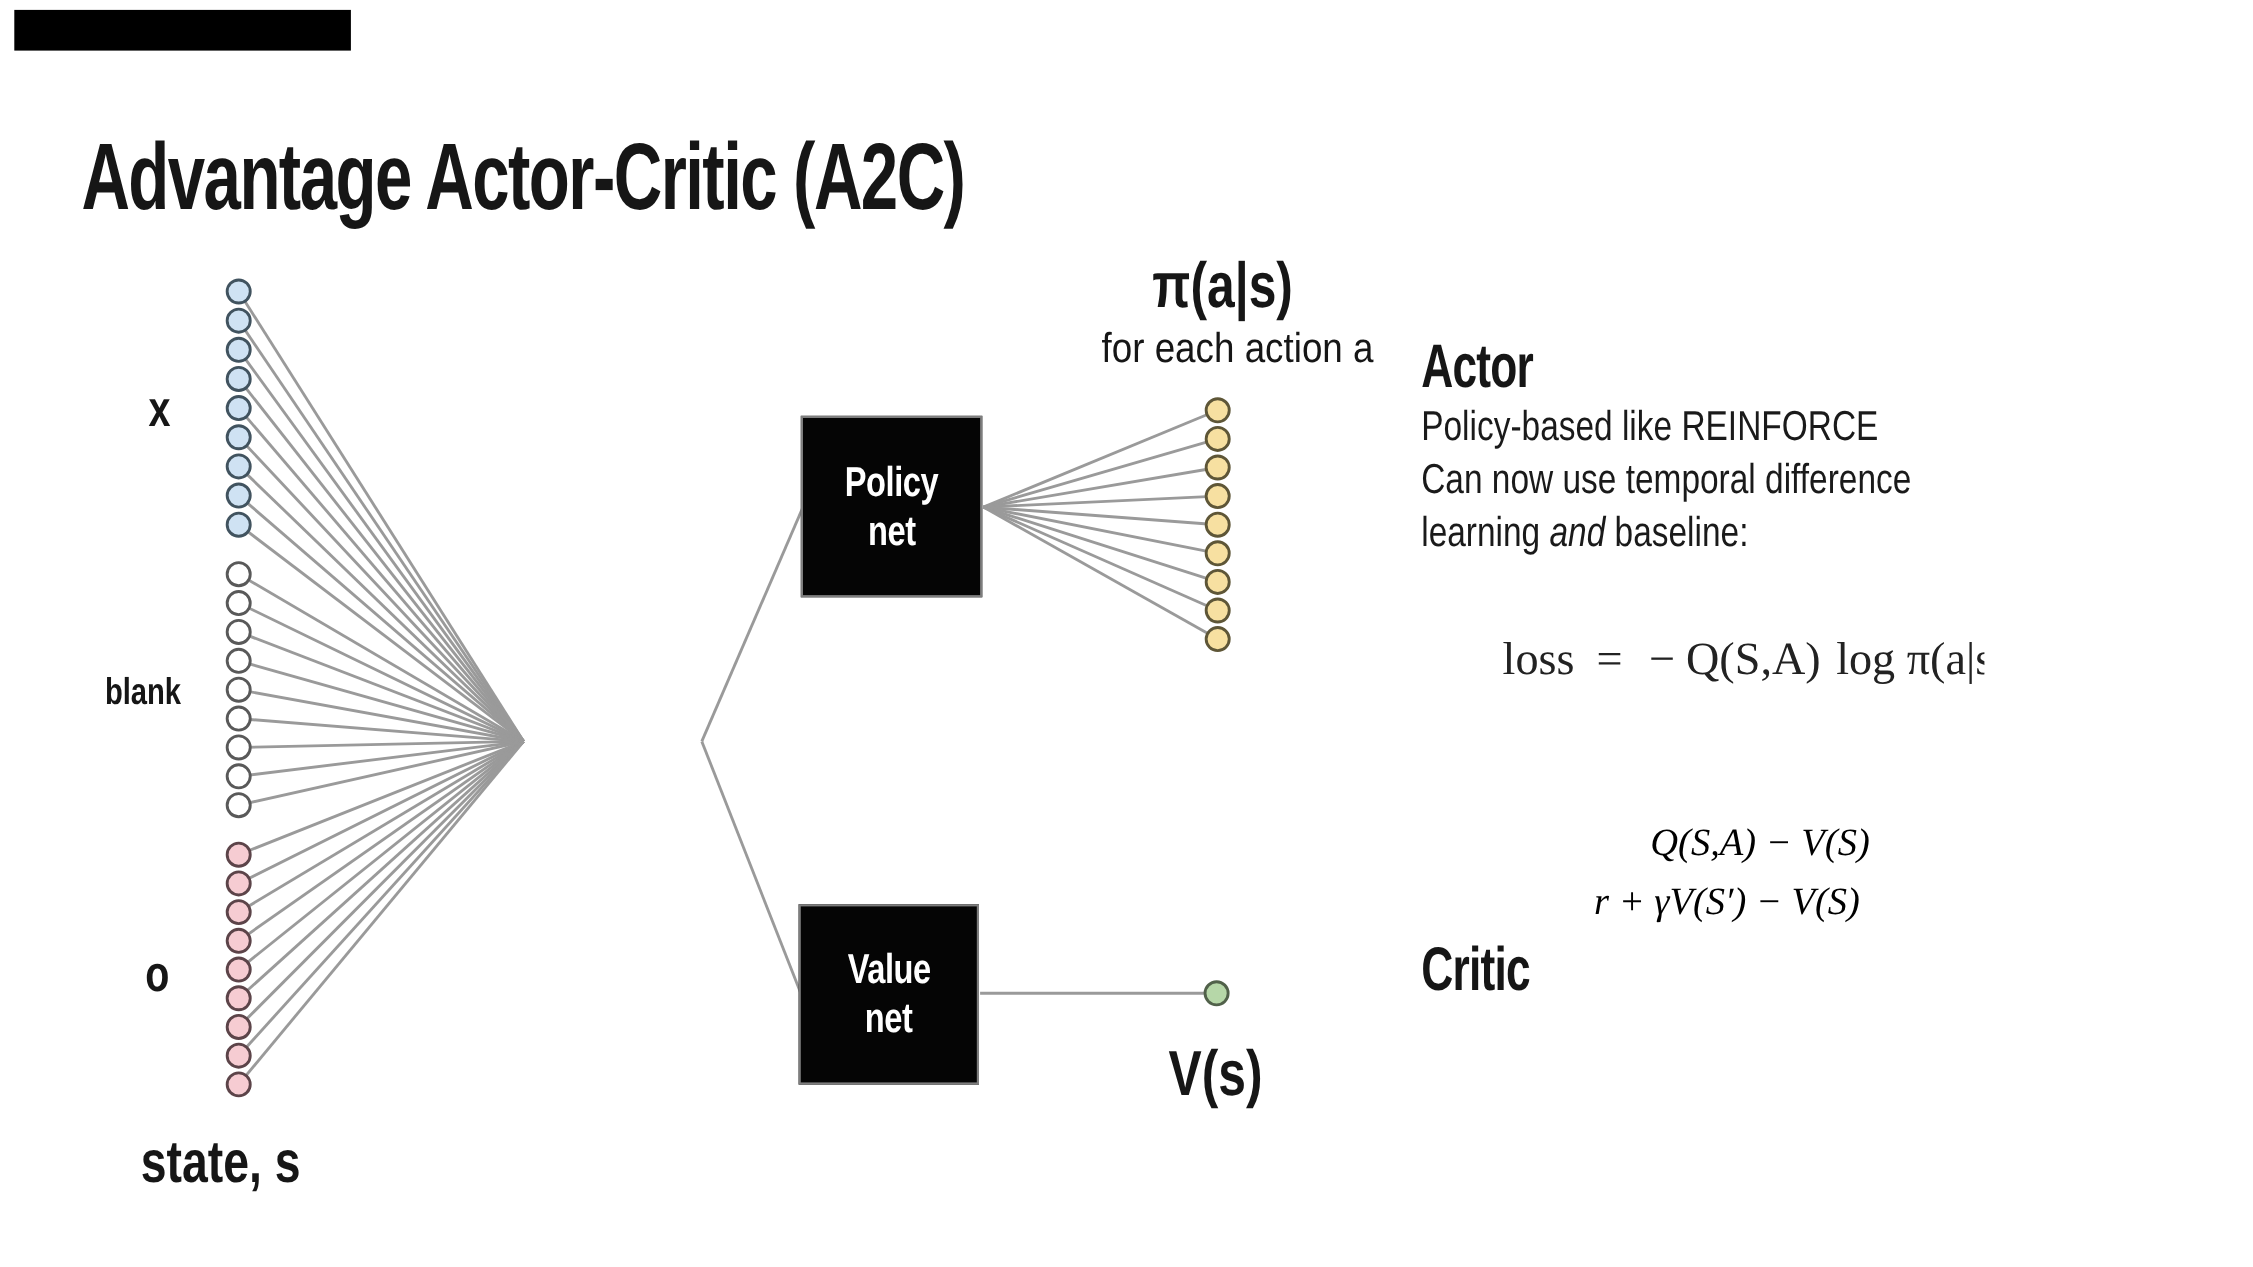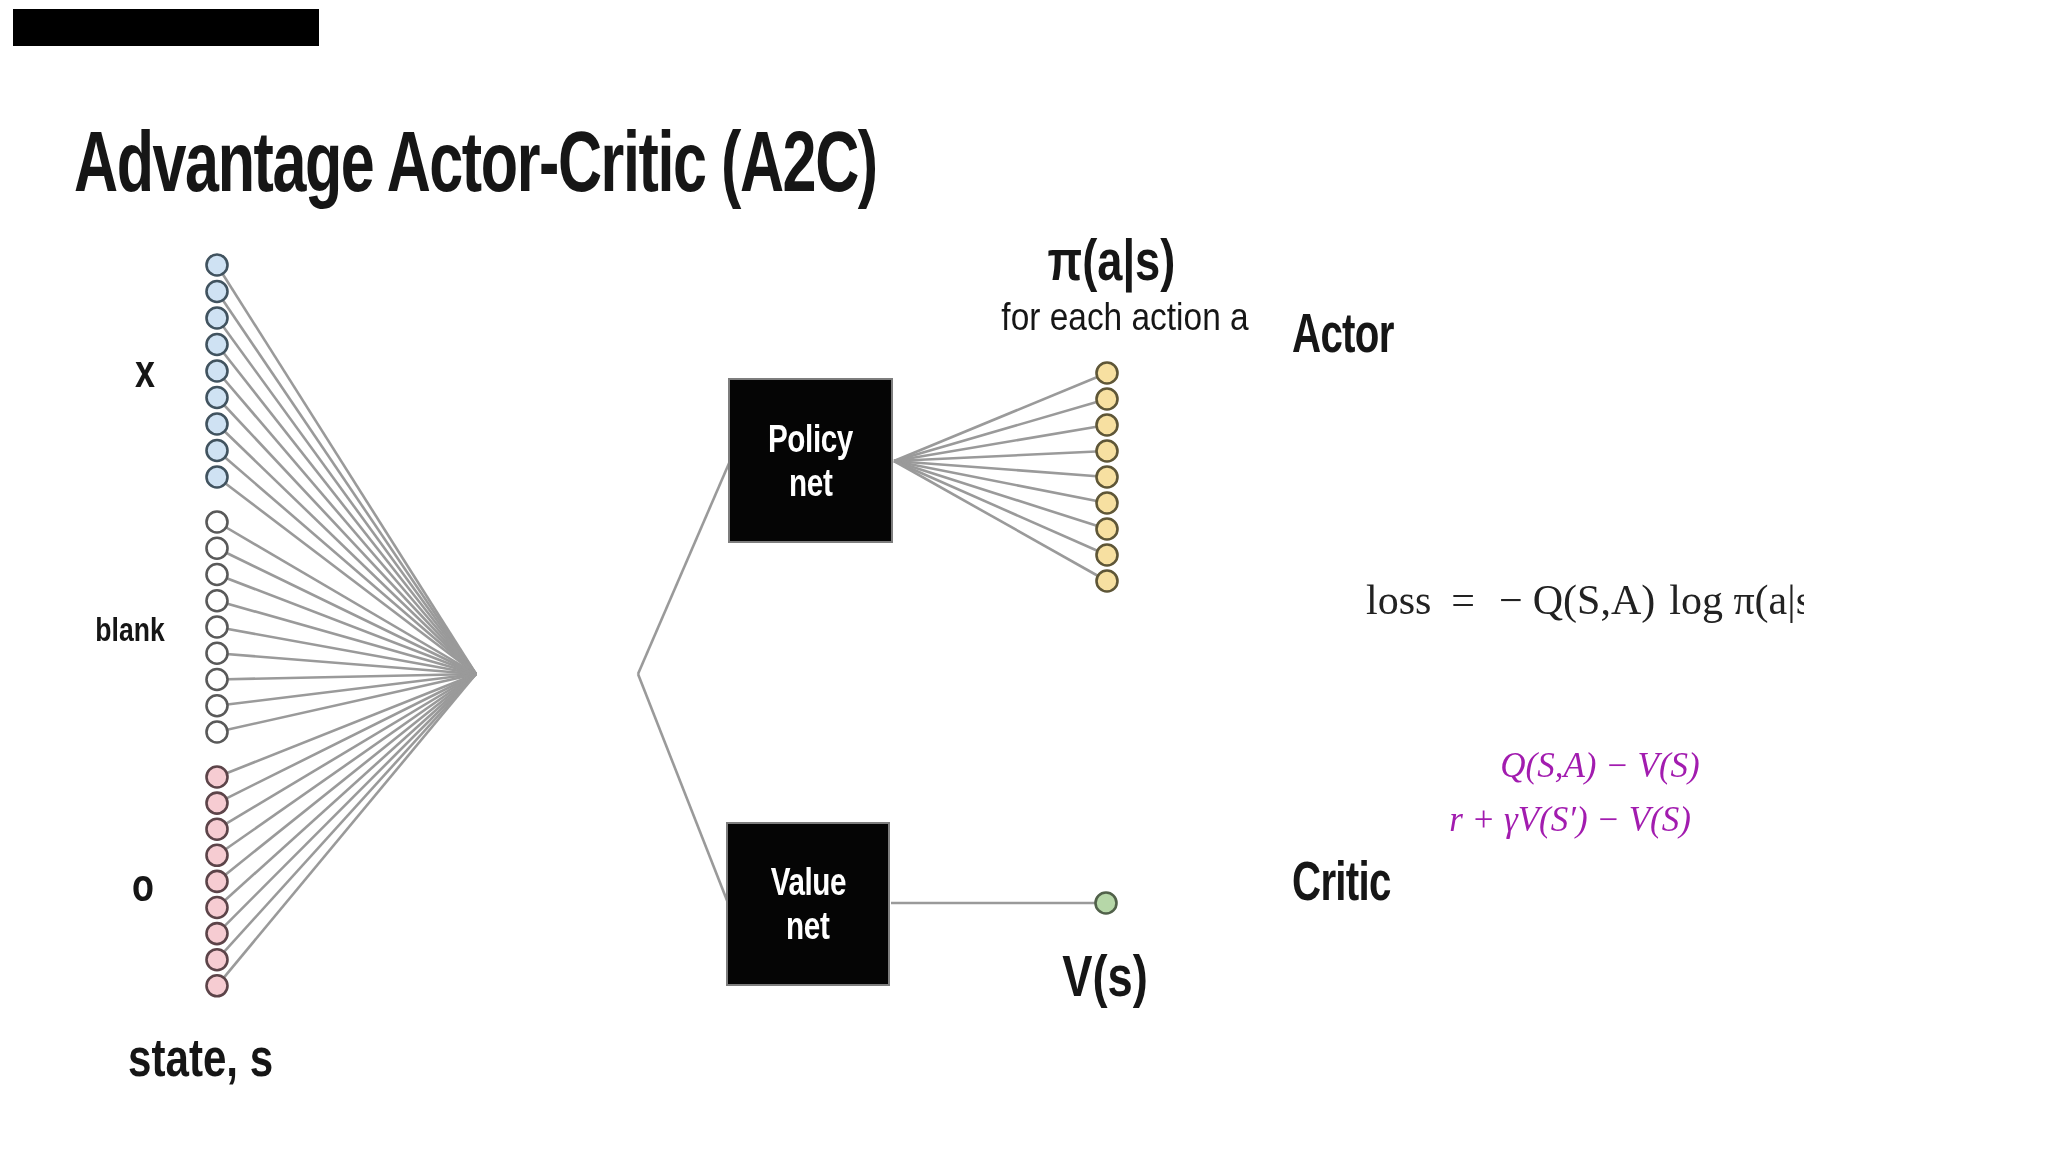--- a/index.html
+++ b/index.html
@@ -42,21 +42,21 @@
   .plain-label {
     position:absolute; text-align:center; font-size:38px; white-space:nowrap;
     transform:scaleX(.88); transform-origin:center top;
   }
   .eq-row {
     position:absolute; white-space:nowrap; font-family:"Liberation Serif", serif;
     font-size:42px; color:#222222;
   }
   .eq-small {
     position:absolute; text-align:center; white-space:nowrap;
-    font-family:"Liberation Serif", serif; font-style:italic; font-size:35px; color:#a21caf;
+    font-family:"Liberation Serif", serif; font-style:italic; font-size:35px; color:#000000;
   }
   .mrA { margin-right:20px; } .mrB { margin-right:24px; }
   .mrC { margin-right:10px; } .mrD { margin-right:14px; }
   .cross-wrap { position:relative; display:inline-block; }
   .cross-bar {
     position:absolute; left:-5%; top:50%; width:110%; height:7px;
     border-radius:3px; pointer-events:none;
   }
   .cross-bar.b1 { transform:translateY(-50%) rotate(17deg); }
   .cross-bar.b2 { transform:translateY(-50%) rotate(-17deg); }
@@ -163,20 +163,25 @@
   <div class="node-label" style="left:120px; top:344px; width:50px; font-size:46px;">x</div>
   <div class="node-label" style="left:82px; top:610px; width:96px; font-size:34px;">blank</div>
   <div class="node-label" style="left:118px; top:858px; width:50px; font-size:46px;">o</div>
   <div class="node-label" style="left:128px; top:1026px; font-size:54px; transform-origin:left top;">state, s</div>
 
   <div class="node-label" style="left:1030px; top:226px; width:160px; font-size:58px;">π(a|s)</div>
   <div class="plain-label" style="left:980px; top:296px; width:290px;">for each action a</div>
   <div class="node-label" style="left:1035px; top:942px; width:140px; font-size:58px;">V(s)</div>
 
   <div class="h2" style="left:1292px; top:300px;">Actor</div>
+  <div class="body-block" style="left:1292px; top:364px;">
+    <div class="body-line">Policy-based like REINFORCE</div>
+    <div class="body-line">Can now use temporal difference</div>
+    <div class="body-line"><span>learning </span><i>and</i><span> baseline:</span></div>
+  </div>
 
   <div class="eq-row" style="left:1366px; top:576px;">
     <span class="mrA">loss</span><span class="mrB">=</span><span class="mrC">−</span><span class="cross-wrap mrD"><span>Q(S,A)</span><span class="cross-bar b1"></span><span class="cross-bar b2"></span></span><span>log π(a|s)</span>
   </div>
   <div class="eq-small" style="left:1450px; top:746px; width:300px;">Q(S,A) − V(S)</div>
   <div class="eq-small" style="left:1415px; top:800px; width:310px;">r + γV(S′) − V(S)</div>
 
   <div class="h2" style="left:1292px; top:848px;">Critic</div>
 
 </div>

